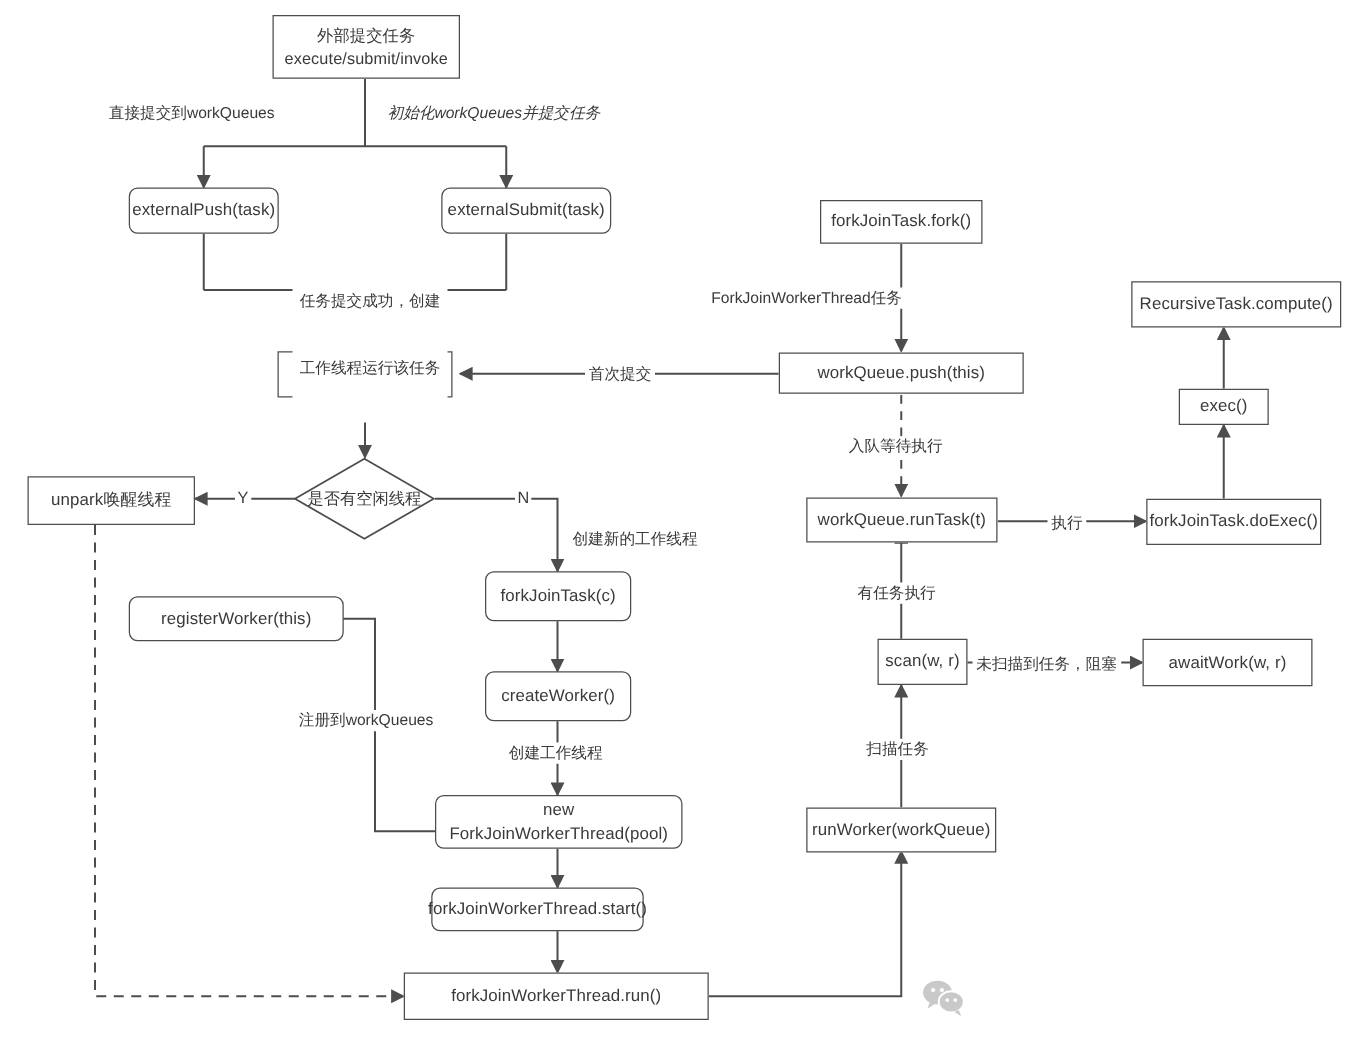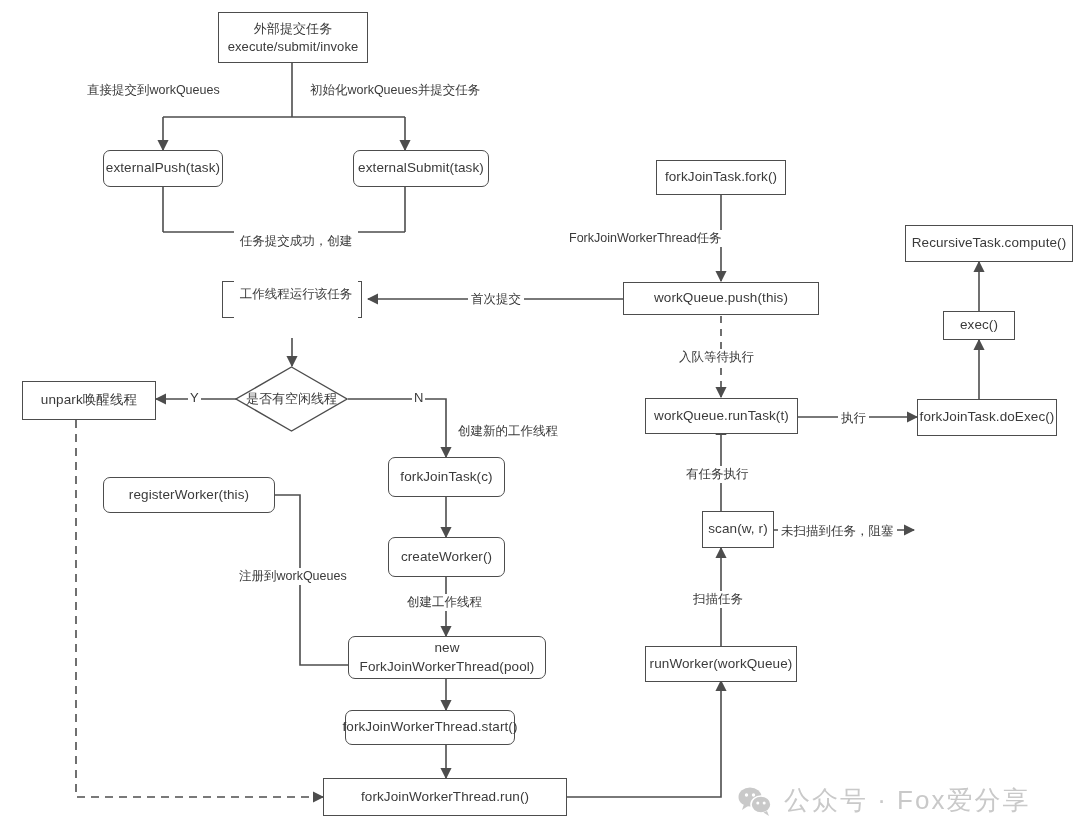--- a/index.html
+++ b/index.html
@@ -190,32 +190,33 @@
   <div class="node" style="left:323px; top:778px; width:244px; height:38px;">forkJoinWorkerThread.run()</div>
 
   <div class="node" style="left:656px; top:160px; width:130px; height:35px;">forkJoinTask.fork()</div>
 
   <div class="node" style="left:623px; top:282px; width:196px; height:33px;">workQueue.push(this)</div>
 
   <div class="node" style="left:645px; top:398px; width:153px; height:36px;">workQueue.runTask(t)</div>
 
   <div class="node" style="left:702px; top:511px; width:72px; height:37px;">scan(w, r)</div>
 
+  <div class="node" style="left:914px; top:511px; width:136px; height:38px;">awaitWork(w, r)</div>
 
   <div class="node" style="left:645px; top:646px; width:152px; height:36px;">runWorker(workQueue)</div>
 
   <div class="node" style="left:917px; top:399px; width:140px; height:37px;">forkJoinTask.doExec()</div>
 
   <div class="node" style="left:943px; top:311px; width:72px; height:29px;">exec()</div>
 
   <div class="node" style="left:905px; top:225px; width:168px; height:37px;">RecursiveTask.compute()</div>
 
   <div class="edge-label" style="left:84px; top:82px;">直接提交到workQueues</div>
 
-  <div class="edge-label" style="left:307px; top:82px;">初始化workQueues并提交任务</div>
+  <div class="edge-label" style="left:307px; top:82px;font-style:italic;">初始化workQueues并提交任务</div>
 
   <div class="edge-label two-line" style="left:234px; top:198px; width:118px; text-align:center;">
     <div>任务提交成功，创建</div>
     <div>工作线程运行该任务</div>
   </div>
 
   <div class="edge-label" style="left:468px; top:291px;">首次提交</div>
 
   <div class="edge-label" style="left:566px; top:230px;">ForkJoinWorkerThread任务</div>
 
@@ -243,16 +244,15 @@
     <svg width="36" height="30" viewBox="0 0 36 30">
       <ellipse cx="12" cy="11" rx="11.5" ry="9.5" fill="#c9c9c9"></ellipse>
       <path d="M 6 18 L 4 24 L 10 20 Z" fill="#c9c9c9"></path>
       <ellipse cx="23" cy="18.5" rx="10" ry="8.5" fill="#c9c9c9" stroke="#ffffff" stroke-width="1.6"></ellipse>
       <path d="M 29 25 L 31 30 L 25.5 26.5 Z" fill="#c9c9c9"></path>
       <circle cx="8.5" cy="9" r="1.7" fill="#ffffff"></circle>
       <circle cx="15.5" cy="9" r="1.7" fill="#ffffff"></circle>
       <circle cx="19.8" cy="17" r="1.5" fill="#ffffff"></circle>
       <circle cx="26.2" cy="17" r="1.5" fill="#ffffff"></circle>
     </svg>
-    <span class="wm-text">公众号 · Fox爱分享</span>
   </div>
 
 </div>
 
 </body></html>

